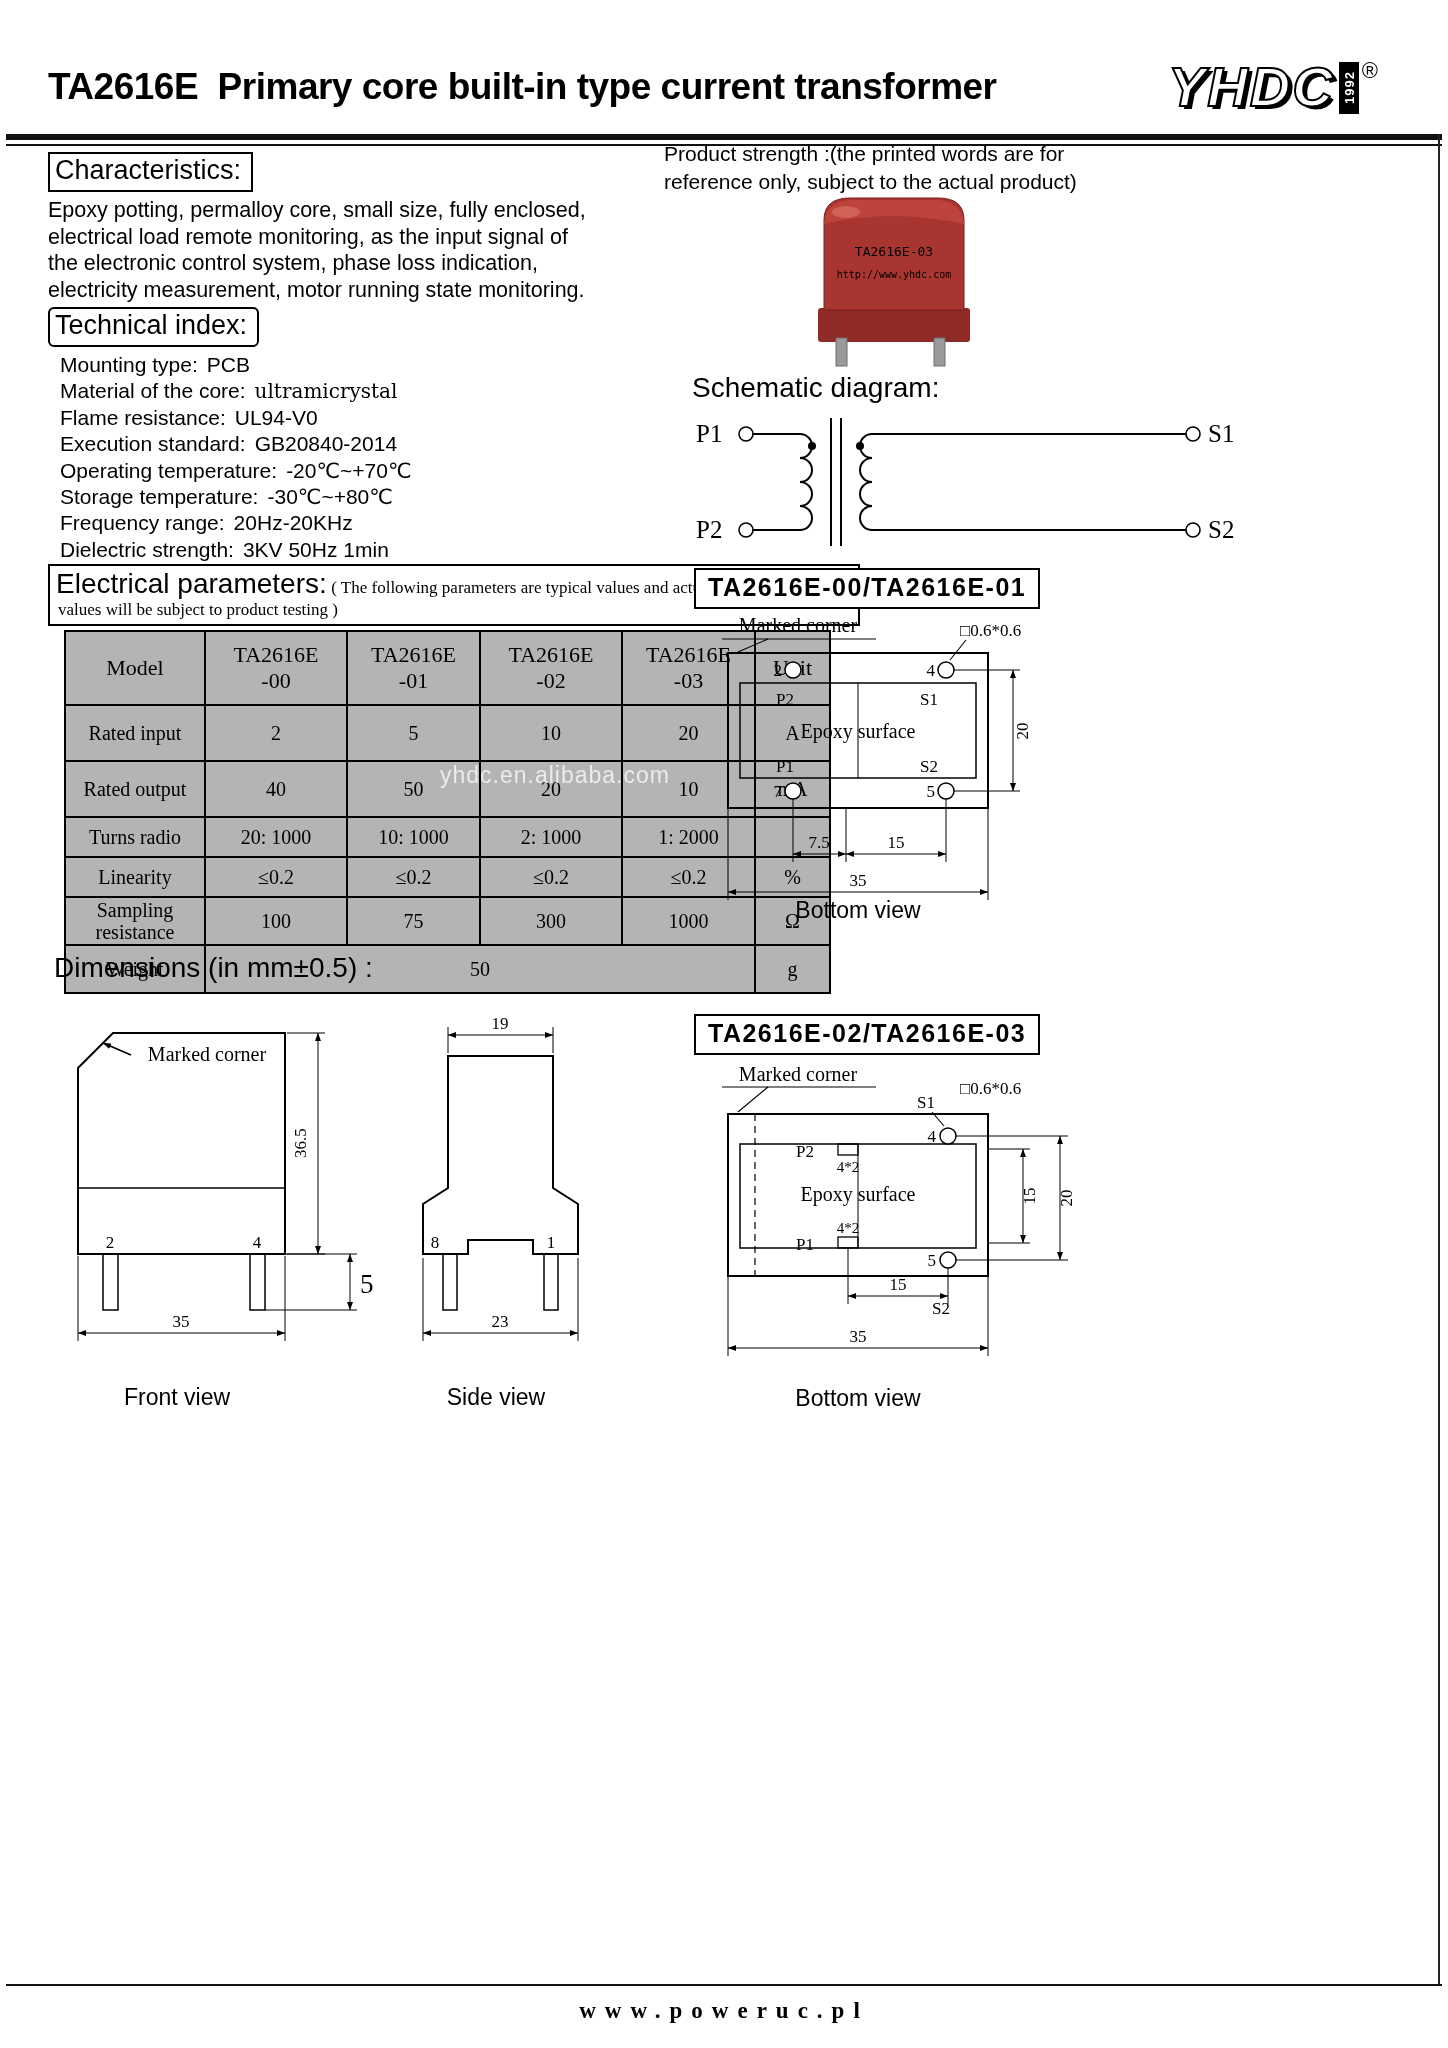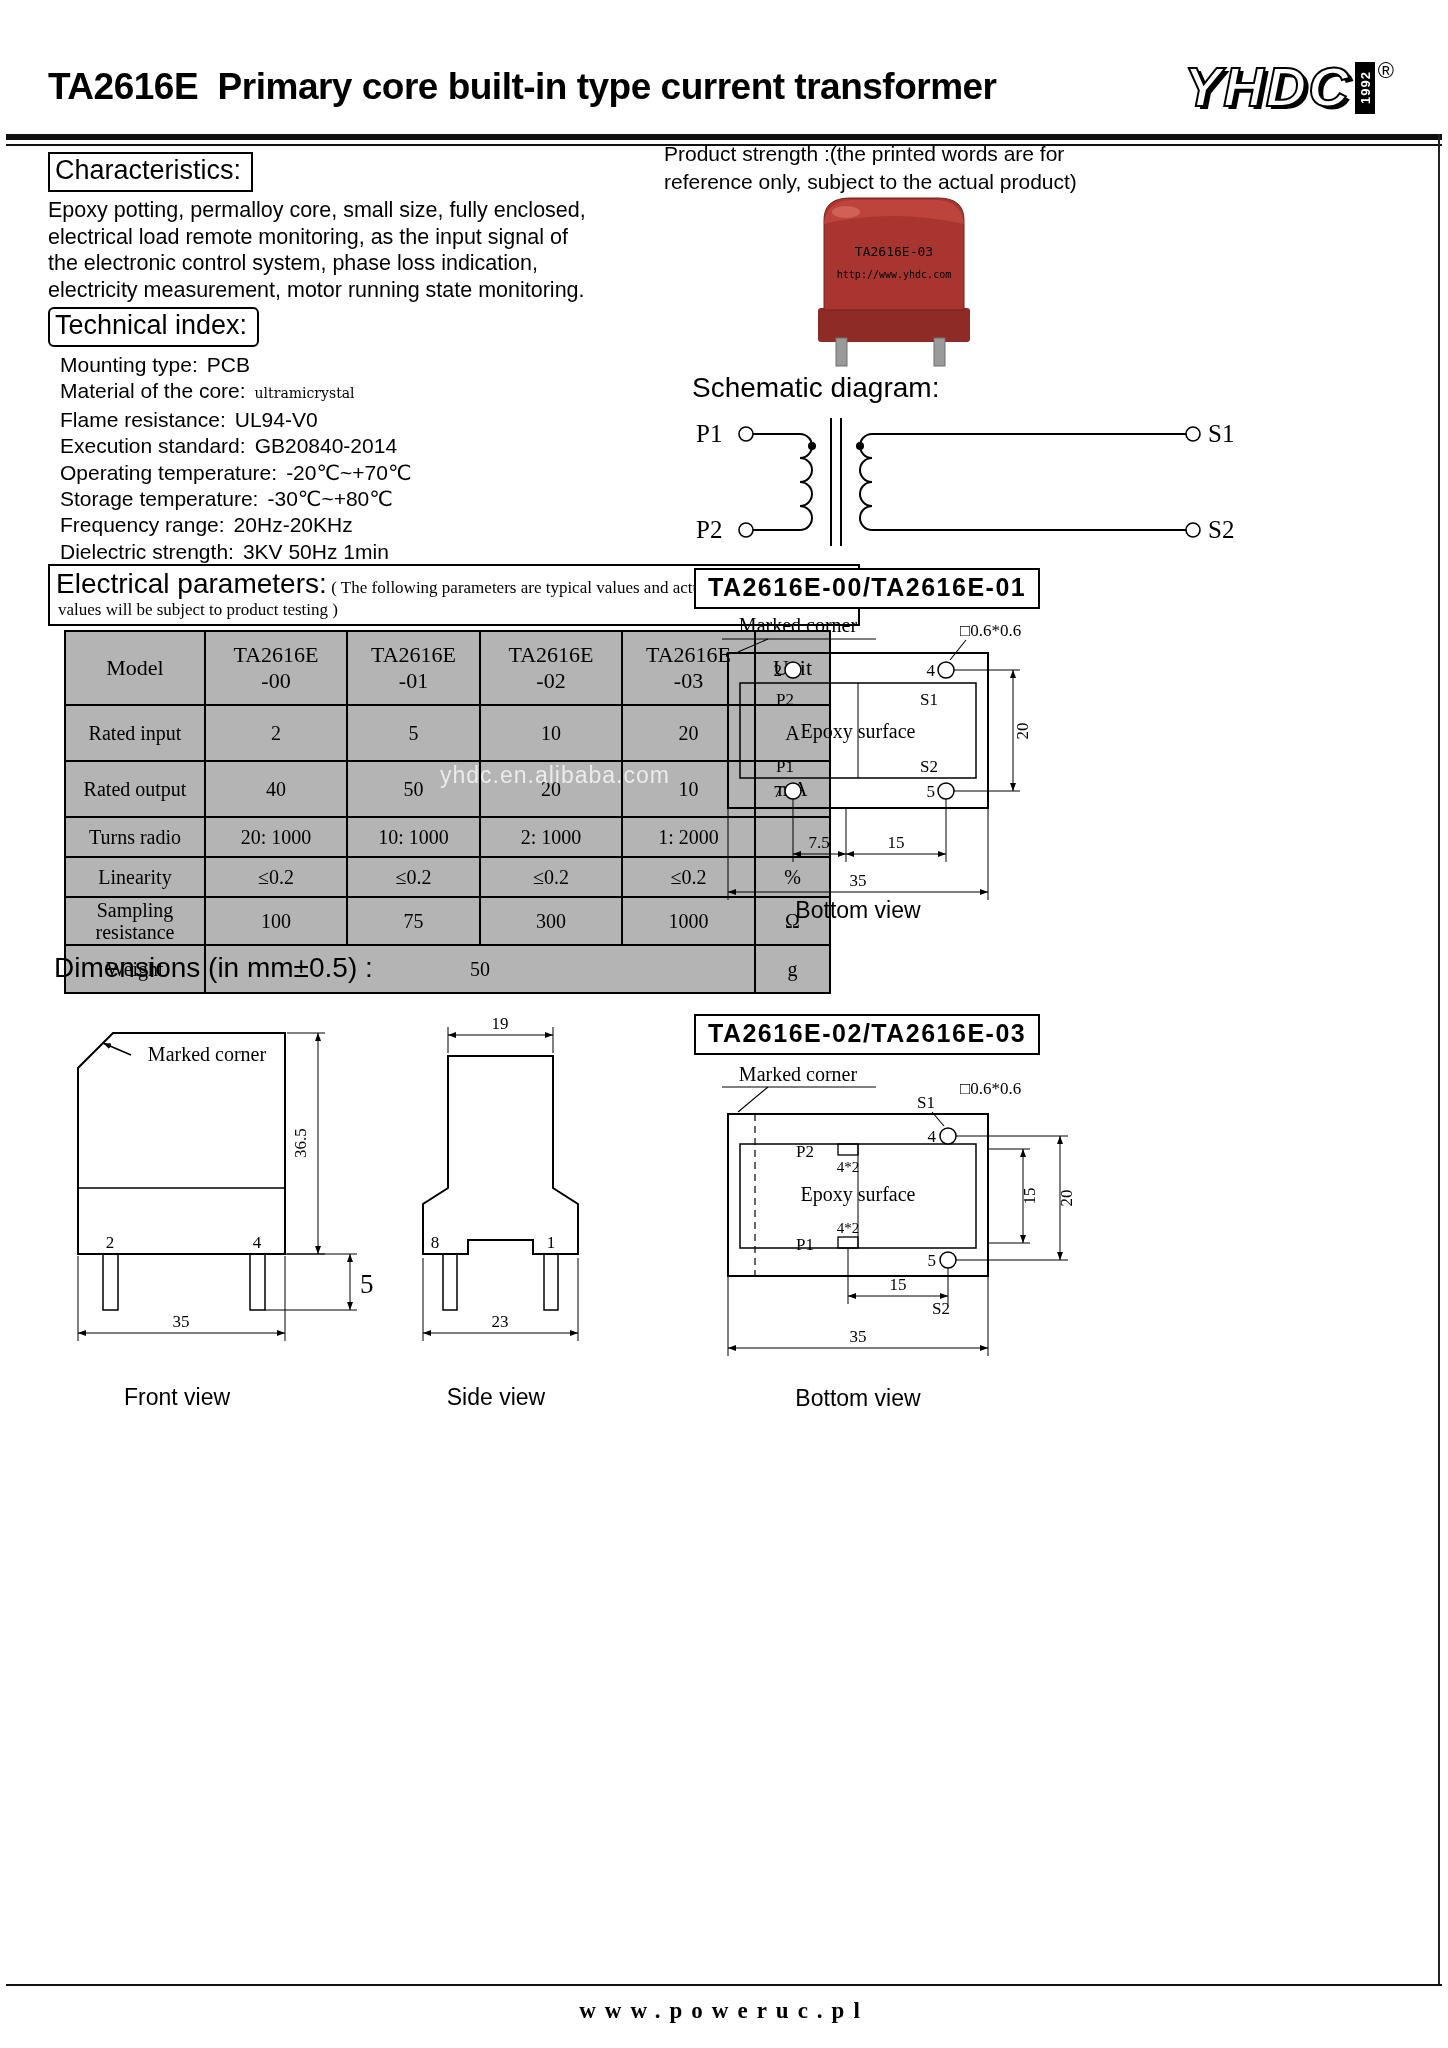--- a/index.html
+++ b/index.html
@@ -6,21 +6,21 @@
   html,body { background:#ffffff; }
   #page {
     position:relative; width:1448px; height:2048px; background:#fff;
     font-family:"Liberation Sans","DejaVu Sans",sans-serif; color:#000;
     overflow:hidden; margin:0 auto;
   }
   .abs { position:absolute; }
 
   
   .hdr-title { left:48px; top:66px; font-size:37px; font-weight:bold; white-space:pre; letter-spacing:-0.5px; }
-  .logo { left:1168px; top:60px; display:flex; align-items:flex-start;margin-left:16px; }
+  .logo { left:1168px; top:60px; display:flex; align-items:flex-start; }
   .logo-text {
     font-style:italic; font-weight:bold; font-size:56px; line-height:54px; letter-spacing:2px;
     color:#fff; -webkit-text-stroke:2px #000; text-shadow:4px 3px 0 #000;
   }
   .logo-year {
     width:20px; height:52px; background:#000; color:#fff; font-size:13px; font-weight:bold;
     writing-mode:vertical-rl; transform:rotate(180deg); display:flex; align-items:center; justify-content:center;
     letter-spacing:1px; margin-left:4px; margin-top:2px;
   }
   .logo-reg { font-size:22px; margin-left:3px; line-height:22px; }
@@ -28,21 +28,21 @@
   .rule-thin  { left:6px; right:6px; top:144px; height:2px; background:#111; }
   .page-edge  { left:1438px; top:134px; width:2px; height:1852px; background:#222; }
 
   
   .secbox { border:2px solid #000; font-size:27px; padding:1px 10px 4px 5px; background:#fff; }
   .modelbox { border:2px solid #000; font-size:25px; font-weight:bold; letter-spacing:1.5px; padding:3px 12px 5px 12px; background:#fff; }
 
   .char-body { left:48px; top:197px; width:620px; font-size:21.5px; line-height:26.5px; }
   .tech-list { left:60px; top:352px; font-size:21px; line-height:26.4px; }
   .ti-val { margin-left:9px; }
-  .tech-list > div:nth-child(2) .ti-val { font-family:"DejaVu Serif","Liberation Serif",serif; font-size:14px; }
+  .tech-list > div:nth-child(2) .ti-val { font-family:"DejaVu Serif","Liberation Serif",serif; font-size:20px; }
 
   .ep-box { left:48px; top:564px; width:812px; border:2px solid #000; padding:2px 8px 4px 6px; background:#fff; }
   .ep-title { font-size:28px; }
   .ep-note { font-size:17px; font-family:"Liberation Serif","DejaVu Serif",serif; }
   .ep-line2 { display:block; margin-left:2px; }
 
   
   .ptable { left:64px; top:630px; border-collapse:collapse; background:#b4b4b4;
             font-family:"Liberation Serif","DejaVu Serif",serif; }
   .ptable td { border:2px solid #000; text-align:center; vertical-align:middle; padding:0 4px; font-size:20px; }

